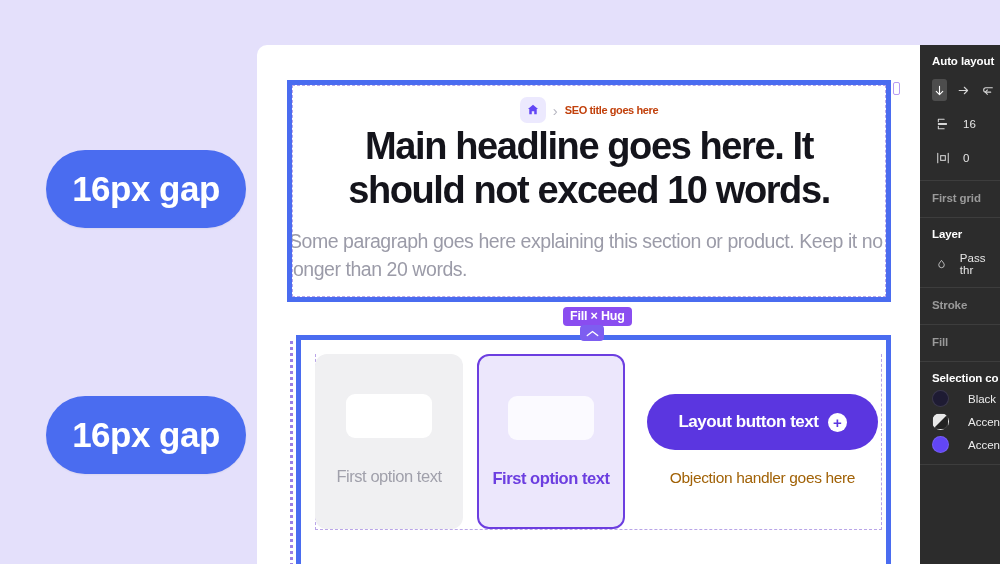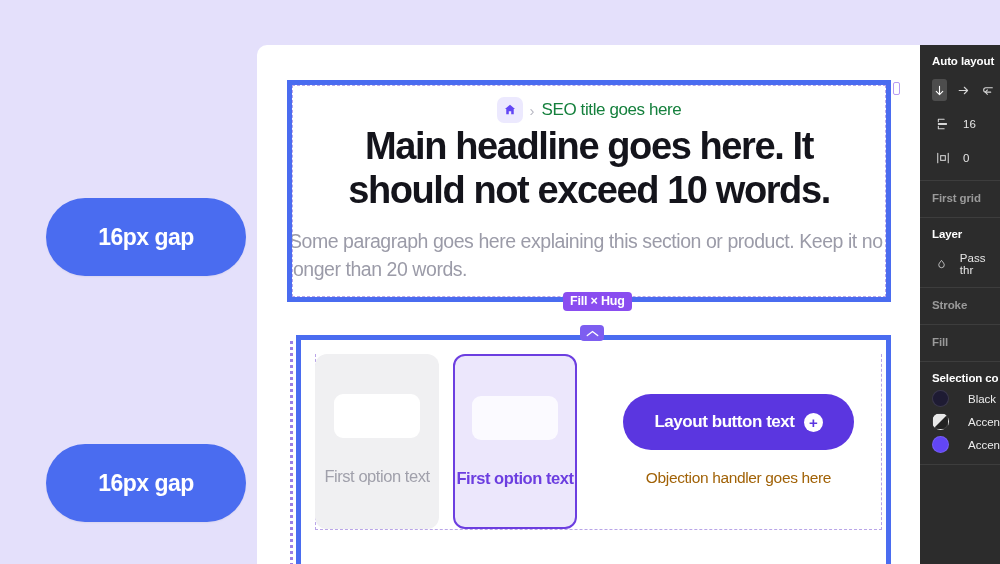--- a/index.html
+++ b/index.html
@@ -14,23 +14,22 @@
   .pill {
     position: absolute;
     background: #4a6cf0;
     color: #ffffff;
     border-radius: 100px;
     display: flex;
     align-items: center;
     justify-content: center;
     font-weight: bold;
     letter-spacing: -0.5px;
-    font-size: 23px;
+    font-size: 35px;
     box-shadow: 0 1px 2px rgba(0,0,0,0.05);
-    margin-top: 48px;
   }
   #pill-top    { left: 46px; top: 150px; width: 200px; height: 78px; }
   #pill-bottom { left: 46px; top: 396px; width: 200px; height: 78px; }
 
   
   #canvas {
     position: absolute;
     left: 257px; top: 45px;
     width: 663px; height: 519px;
     background: #ffffff;
@@ -86,23 +85,23 @@
     background: #ece9fe;
     display: flex; align-items: center; justify-content: center;
   }
   #home-chip svg { display: block; }
   #crumb-sep {
     color: #b7b7c2;
     font-size: 15px;
     line-height: 1;
   }
   #crumb-text {
-    font-size: 17px;
-    font-weight: normal;
-    color: #15803d;
+    font-size: 11px;
+    font-weight: bold;
+    color: #c2410c;
     letter-spacing: -0.4px;
   }
   #headline {
     width: 560px;
     text-align: center;
     font-size: 38px;
     line-height: 1.17;
     font-weight: bold;
     color: #14141b;
     letter-spacing: -1.4px;
@@ -113,21 +112,21 @@
     text-align: left;
     font-size: 19.5px;
     line-height: 1.45;
     color: #9b9ba8;
     letter-spacing: -0.45px;
   }
 
   
   #fillhug-badge {
     position: absolute;
-    left: 563px; top: 292px;
+    left: 563px; top: 307px;
     background: #8a4df0;
     color: #ffffff;
     font-size: 12.5px;
     font-weight: bold;
     padding: 2px 7px 3px 7px;
     border-radius: 4px;
     letter-spacing: -0.2px;
     z-index: 6;
   }
   #fillhug-chip {
@@ -144,21 +143,21 @@
   #bottom-inner {
     position: absolute;
     inset: 0;
     display: flex;
     align-items: flex-start;
     padding: 14px 0 0 14px;
     gap: 14px;
     overflow: hidden;
   }
   .opt-card {
-    width: 124px; height: 175px;
+    width: 148px; height: 175px;
     border-radius: 12px;
     display: flex;
     flex-direction: column;
     align-items: center;
     flex: none;
   }
   .opt-card.plain    { background: #f0f0f2; }
   .opt-card.selected {
     background: #ece7fc;
     border: 2.5px solid #6c3ee0;

